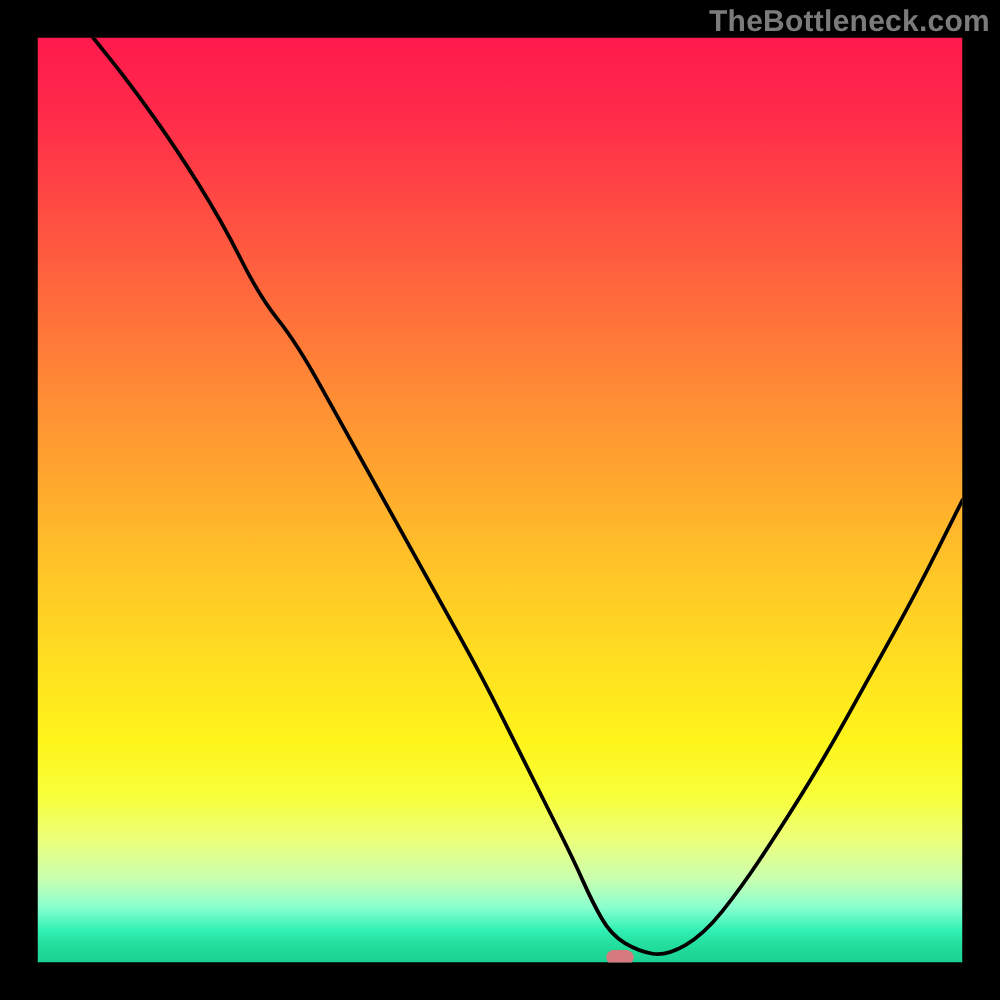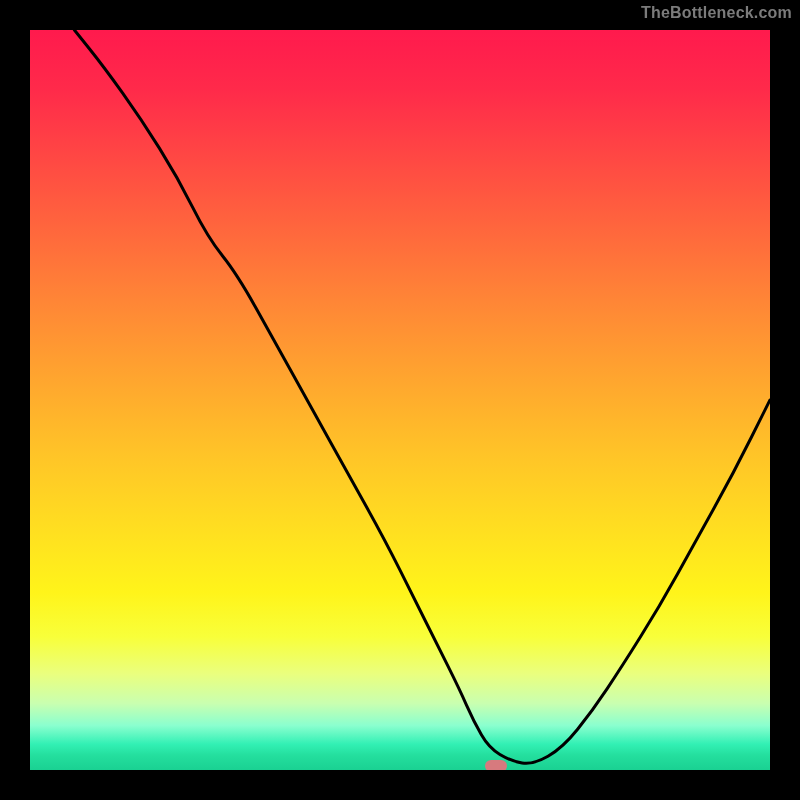--- a/index.html
+++ b/index.html
@@ -11,21 +11,21 @@
   .chart-container {
     position: relative;
     width: 800px;
     height: 800px;
     background: #000;
   }
   .attribution {
     position: absolute;
     top: 4px;
     right: 8px;
-    font-size: 16px;
+    font-size: 24px;
     font-weight: 600;
     color: #7b7b7b;
     letter-spacing: 0.2px;
     z-index: 3;
   }
   .plot-area {
     position: absolute;
     left: 30px;   
     top: 30px;
     width: 740px; 

